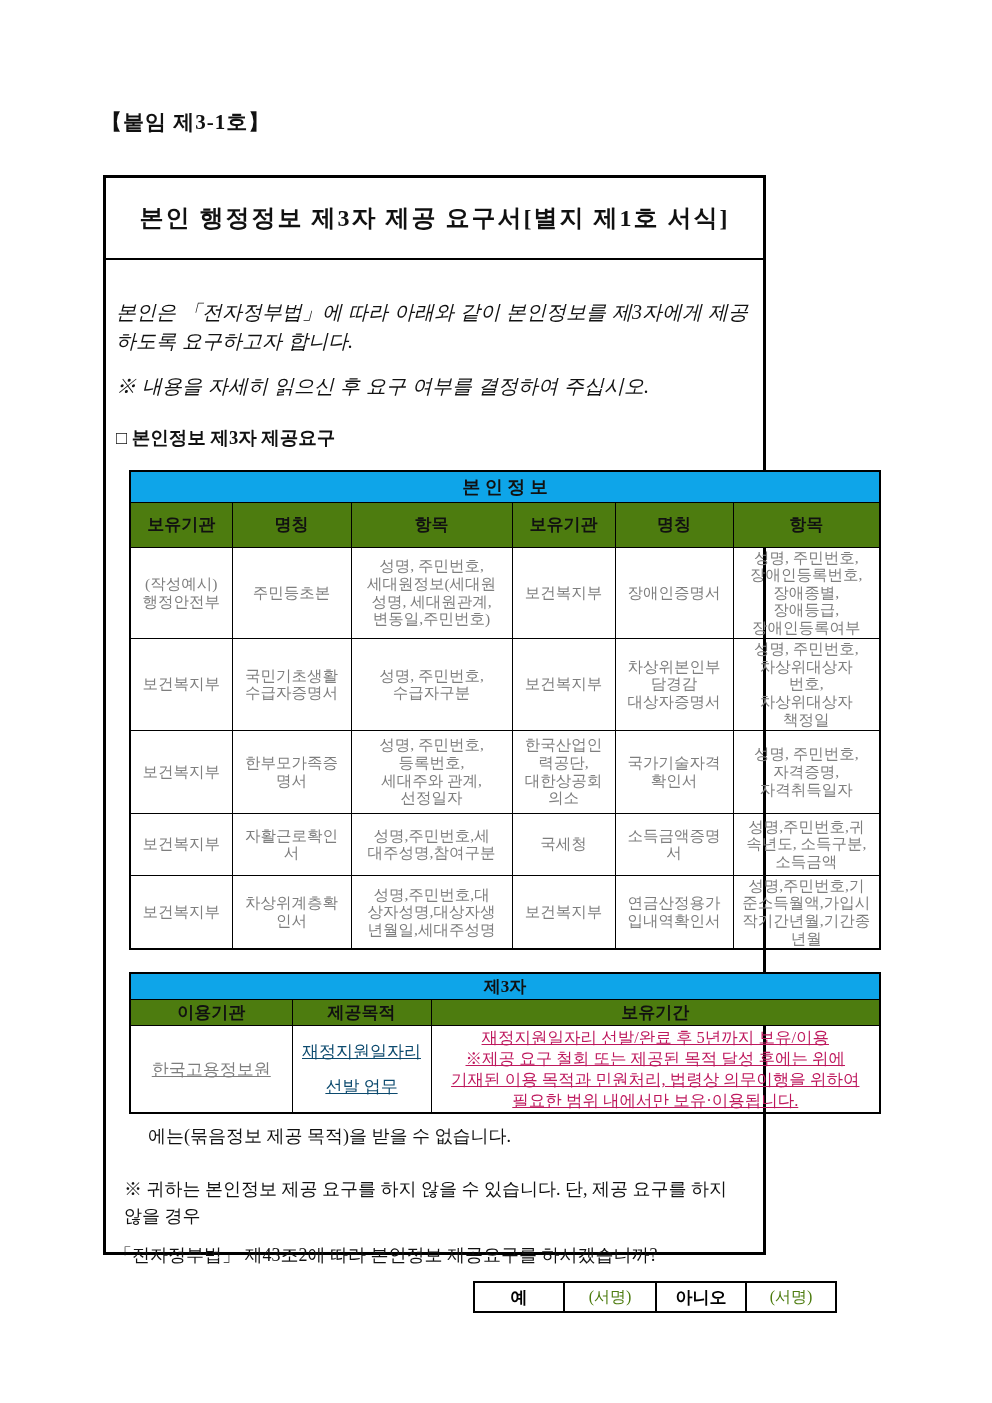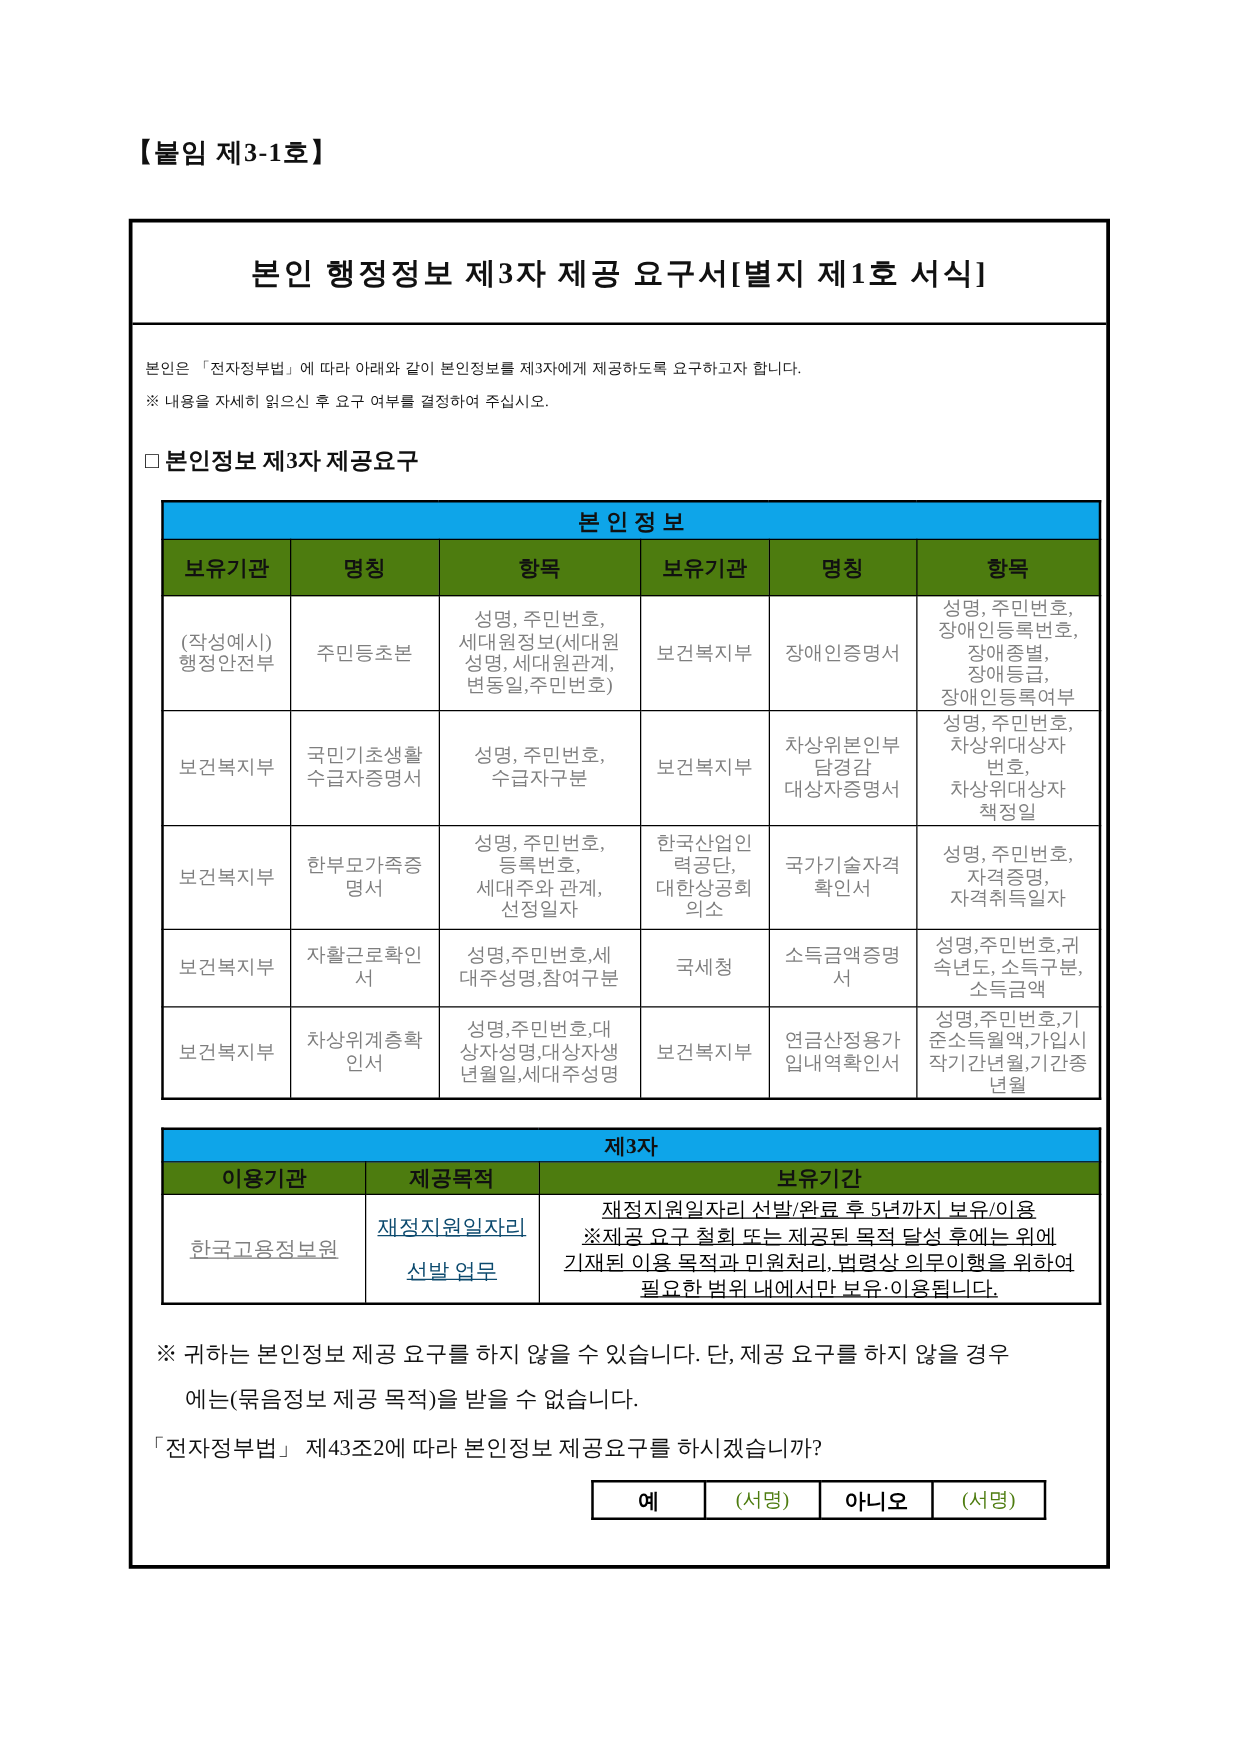--- a/index.html
+++ b/index.html
@@ -5,30 +5,30 @@
   html,body{margin:0;padding:0;}
   body{
     width:992px;height:1403px;position:relative;background:#ffffff;
     font-family:"Liberation Serif","DejaVu Serif",serif;color:#111111;
     -webkit-font-smoothing:antialiased;
   }
   .attachment-label{
     position:absolute;left:101px;top:108px;font-size:21px;font-weight:bold;letter-spacing:1px;
   }
   .outer-box{
-    position:absolute;left:103px;top:175px;width:785px;height:1080px;
+    position:absolute;left:103px;top:175px;width:663px;height:1080px;
     border:3px solid #000;box-sizing:border-box;background:#fff;
   }
   .title-band{
     height:80px;border-bottom:2px solid #000;display:flex;align-items:center;justify-content:center;
     font-size:24px;font-weight:bold;letter-spacing:2px;
   }
   .content{padding:22px 14px 0 8px;}
   p{margin:0;}
-  .intro{font-size:12px;line-height:1.45;margin:4px 0 10px 2px;word-spacing:1px;}
+  .intro{font-size:20px;line-height:1.45;margin:16px 0 10px 2px;word-spacing:1px;font-style:italic;}
   .section-label{font-size:18.5px;font-weight:bold;margin:24px 0 0 2px;}
 
   table{border-collapse:collapse;table-layout:fixed;}
   .tbl{width:750px;margin:20px 0 0 15px;}
   .tbl th,.tbl td{border:1.5px solid #000;padding:1px 2px;box-sizing:border-box;}
   .tbl{border:2px solid #000;}
   tr.cap th{background:#0ea5e9;height:31px;font-size:18px;font-weight:bold;text-align:center;}
   tr.hdr th{background:#4d7c0f;height:45px;font-size:17px;font-weight:bold;text-align:center;}
   td.data{
     color:#7e7e7e;font-size:15.5px;text-align:center;vertical-align:middle;
@@ -42,21 +42,21 @@
   .tbl2{margin-top:22px;}
   .tbl2 tr.cap th{height:26px;font-size:17px;}
   .tbl2 tr.hdr th{height:26px;}
   .tbl2 td{height:86px;}
   .u{text-decoration:underline;text-align:right;}
   td.org-cell{color:#7e7e7e;font-size:17px;text-align:center;vertical-align:middle;}
   td.purpose-cell{
     color:#0c4a6e;font-size:17px;text-align:center;vertical-align:middle;
     white-space:pre-line;line-height:2.1;
   }
-  td.retention-cell{color:#000000;font-size:16.5px;text-align:center;vertical-align:middle;}
+  td.retention-cell{color:#be185d;font-size:16.5px;text-align:center;vertical-align:middle;}
   td.retention-cell .rline{text-decoration:underline;line-height:21px;margin:0;}
 
   .notice{font-size:18px;line-height:1.5;margin:26px 0 0 10px;}
   .notice.cont{margin:9px 0 0 34px;}
   .question{font-size:18px;margin:13px 0 0 0;}
 
   .btns{width:362px;margin:14px 0 0 359px;border:2px solid #000;}
   .btns td{border:2px solid #000;height:30px;text-align:center;vertical-align:middle;box-sizing:border-box;}
   .btns td.choice{font-size:17px;font-weight:bold;color:#000;}
   .btns td.sign{font-size:16px;color:#4d7c0f;}
@@ -198,22 +198,22 @@
           <td class="retention-cell">
             <div class="rline">재정지원일자리 선발/완료 후 5년까지 보유/이용</div>
             <div class="rline">※제공 요구 철회 또는 제공된 목적 달성 후에는 위에</div>
             <div class="rline">기재된 이용 목적과 민원처리, 법령상 의무이행을 위하여</div>
             <div class="rline">필요한 범위 내에서만 보유·이용됩니다.</div>
           </td>
         </tr>
       </tbody>
     </table>
 
+    <p class="notice cont">에는(묶음정보 제공 목적)을 받을 수 없습니다.</p>
     <p class="notice">※ 귀하는 본인정보 제공 요구를 하지 않을 수 있습니다. 단, 제공 요구를 하지 않을 경우</p>
-    <p class="notice cont">에는(묶음정보 제공 목적)을 받을 수 없습니다.</p>
     <p class="question">「전자정부법」 제43조2에 따라 본인정보 제공요구를 하시겠습니까?</p>
 
     <table class="btns">
       <colgroup>
         <col style="width:90px">
           <col style="width:92px">
           <col style="width:90px">
           <col style="width:90px">
       </colgroup>
       <tbody>

